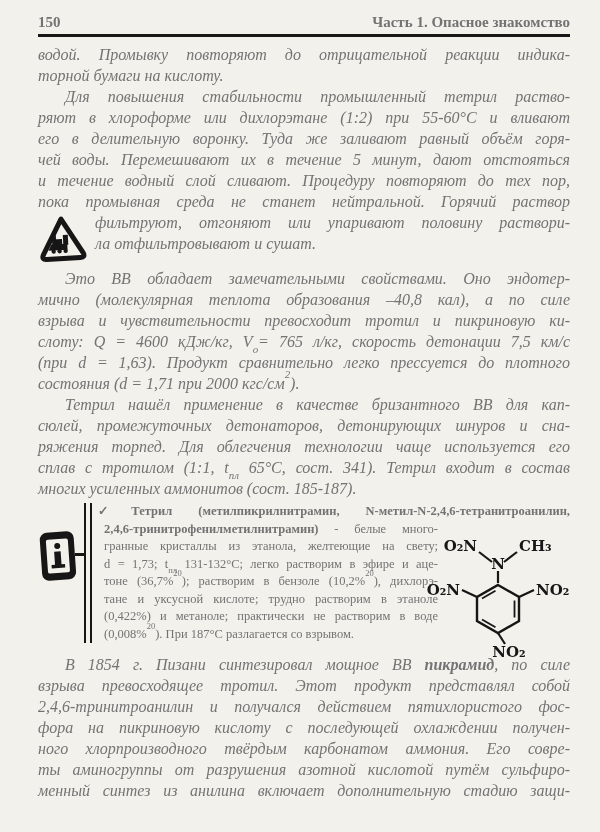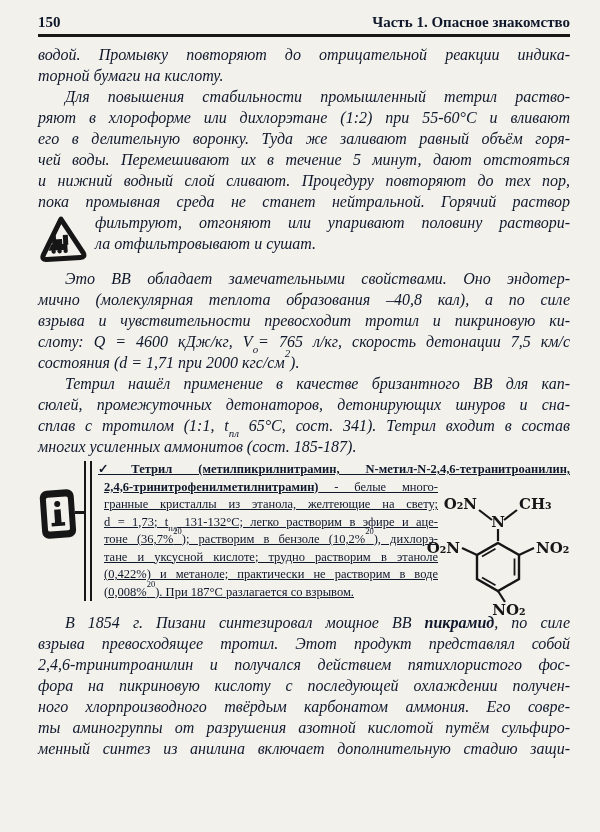--- a/index.html
+++ b/index.html
@@ -2,21 +2,21 @@
 <html><head>
 <meta charset="utf-8">
 <style>
   html,body{margin:0;padding:0;}
   body{background:#888;}
   .page{
     position:relative;
     width:600px;height:832px;
     margin:0 auto;
     background:#f2f1ec;
-    color:#0f172a;
+    color:#737373;
     font-family:"Liberation Serif","DejaVu Serif",serif;
     box-sizing:border-box;
     padding:14px 30px 0 38px;
     overflow:hidden;
   }
   
   .hdr{
     display:flex;justify-content:space-between;align-items:flex-end;
     font-weight:bold;font-size:15px;
     padding-bottom:3px;
@@ -46,21 +46,21 @@
   .ib-icon{flex:0 0 46px;position:relative;padding-top:26px;}
   .ib-icon::after{
     content:'';position:absolute;right:0px;top:50px;
     width:9px;height:3px;background:#161616;
   }
   .ib-rule{
     flex:0 0 8px;box-sizing:border-box;
     border-left:2.5px solid #161616;border-right:2.5px solid #161616;
     margin-right:12px;
   }
-  .ib-text{flex:1;position:relative;text-decoration:underline;}
+  .ib-text{flex:1;position:relative;}
   .ib-l1{margin-left:-6px;}
   .ib-narrow{width:334px;}
   .structure{position:absolute;right:-2px;top:18px;}
   
   .p5{margin-top:11px;}
   svg text{font-family:"DejaVu Serif","Liberation Serif",serif;font-weight:bold;}
 </style>
 </head>
 <body>
 
@@ -78,21 +78,21 @@
     <div class="jline">водой. Промывку повторяют до отрицательной реакции индика-</div>
         <div class="jline ll">торной бумаги на кислоту.</div>
       </div>
 
     <div class="para it">
 
     <div class="jline fi">Для повышения стабильности промышленный тетрил раство-</div>
         <div class="jline">ряют в хлороформе или дихлорэтане (1:2) при 55-60°С и вливают</div>
         <div class="jline">его в делительную воронку. Туда же заливают равный объём горя-</div>
         <div class="jline">чей воды. Перемешивают их в течение 5 минут, дают отстояться</div>
-        <div class="jline">и нижний водный слой сливают. Процедуру повторяют до тех пор,</div>
+        <div class="jline">и течение водный слой сливают. Процедуру повторяют до тех пор,</div>
         <div class="jline">пока промывная среда не станет нейтральной. Горячий раствор</div>
       </div>
 
     <div class="warn-row">
       <div class="warn-ic">
         
         <svg width="50" height="48" viewBox="0 0 50 48">
           <g transform="rotate(-3 25 24)">
             <path d="M24 4 L44.5 39 Q46.5 43.5 41.5 43.5 L7.5 43.5 Q2.5 43.5 4.5 39 Z" fill="none" stroke="#161616" stroke-width="5" stroke-linejoin="round"></path>
             <g fill="#161616">
@@ -113,27 +113,29 @@
           <div class="jline ll">ла отфильтровывают и сушат.</div>
         </div>
     </div>
 
     <div class="para">
 
     <div class="jline fi">Это ВВ обладает замечательными свойствами. Оно эндотер-</div>
         <div class="jline">мично (молекулярная теплота образования –40,8 кал), а по силе</div>
         <div class="jline">взрыва и чувствительности превосходит тротил и пикриновую ки-</div>
         <div class="jline">слоту: Q = 4600 кДж/кг, V<sub>о</sub>= 765 л/кг, скорость детонации 7,5 км/с</div>
+        <div class="jline">(при d = 1,63). Продукт сравнительно легко прессуется до плотного</div>
         <div class="jline ll">состояния (d = 1,71 при 2000 кгс/см<sup>2</sup>).</div>
       </div>
 
     <div class="para">
 
     <div class="jline fi">Тетрил нашёл применение в качестве бризантного ВВ для кап-</div>
         <div class="jline">сюлей, промежуточных детонаторов, детонирующих шнуров и сна-</div>
+        <div class="jline">ряжения торпед. Для облегчения технологии чаще используется его</div>
         <div class="jline">сплав с тротилом (1:1, t<sub>пл</sub> 65°С, сост. 341). Тетрил входит в состав</div>
         <div class="jline ll">многих усиленных аммонитов (сост. 185-187).</div>
       </div>
 
     <div class="infobox">
       <div class="ib-icon">
         
         <svg width="42" height="56" viewBox="0 0 42 56">
           <g transform="rotate(-4 20 28)">
             <rect x="3" y="3" width="34" height="48" rx="7" fill="#161616"></rect>

